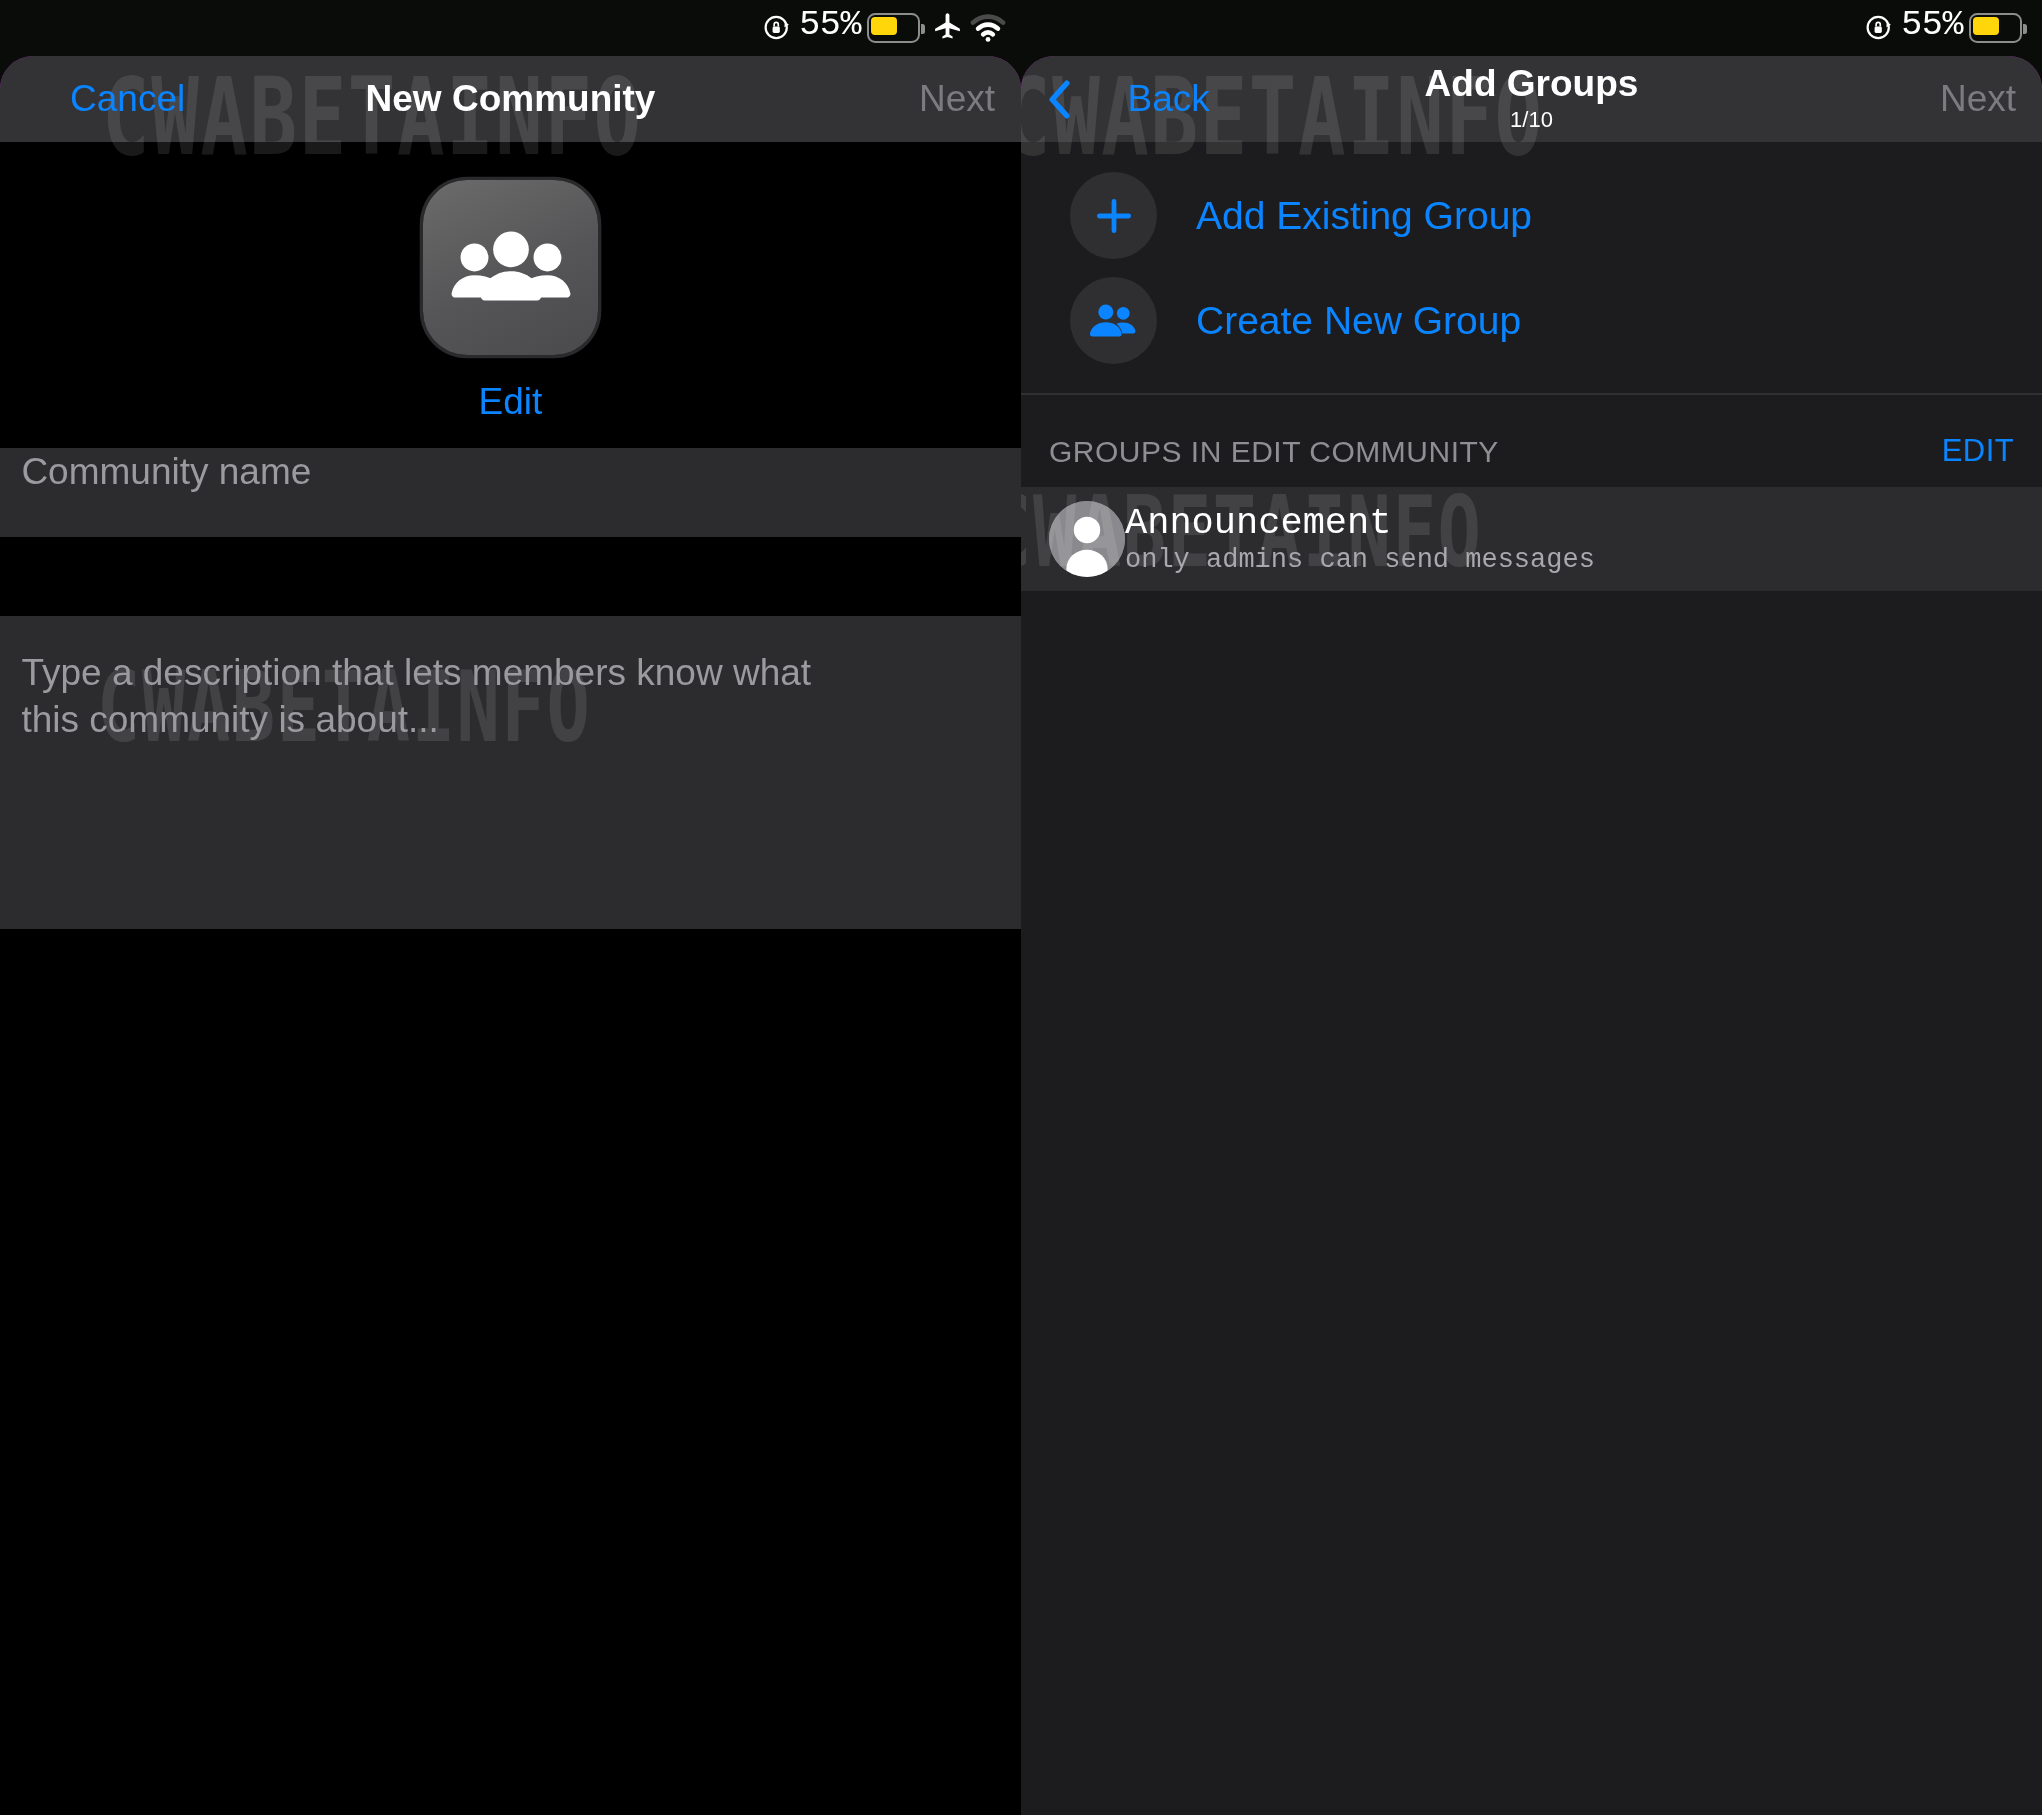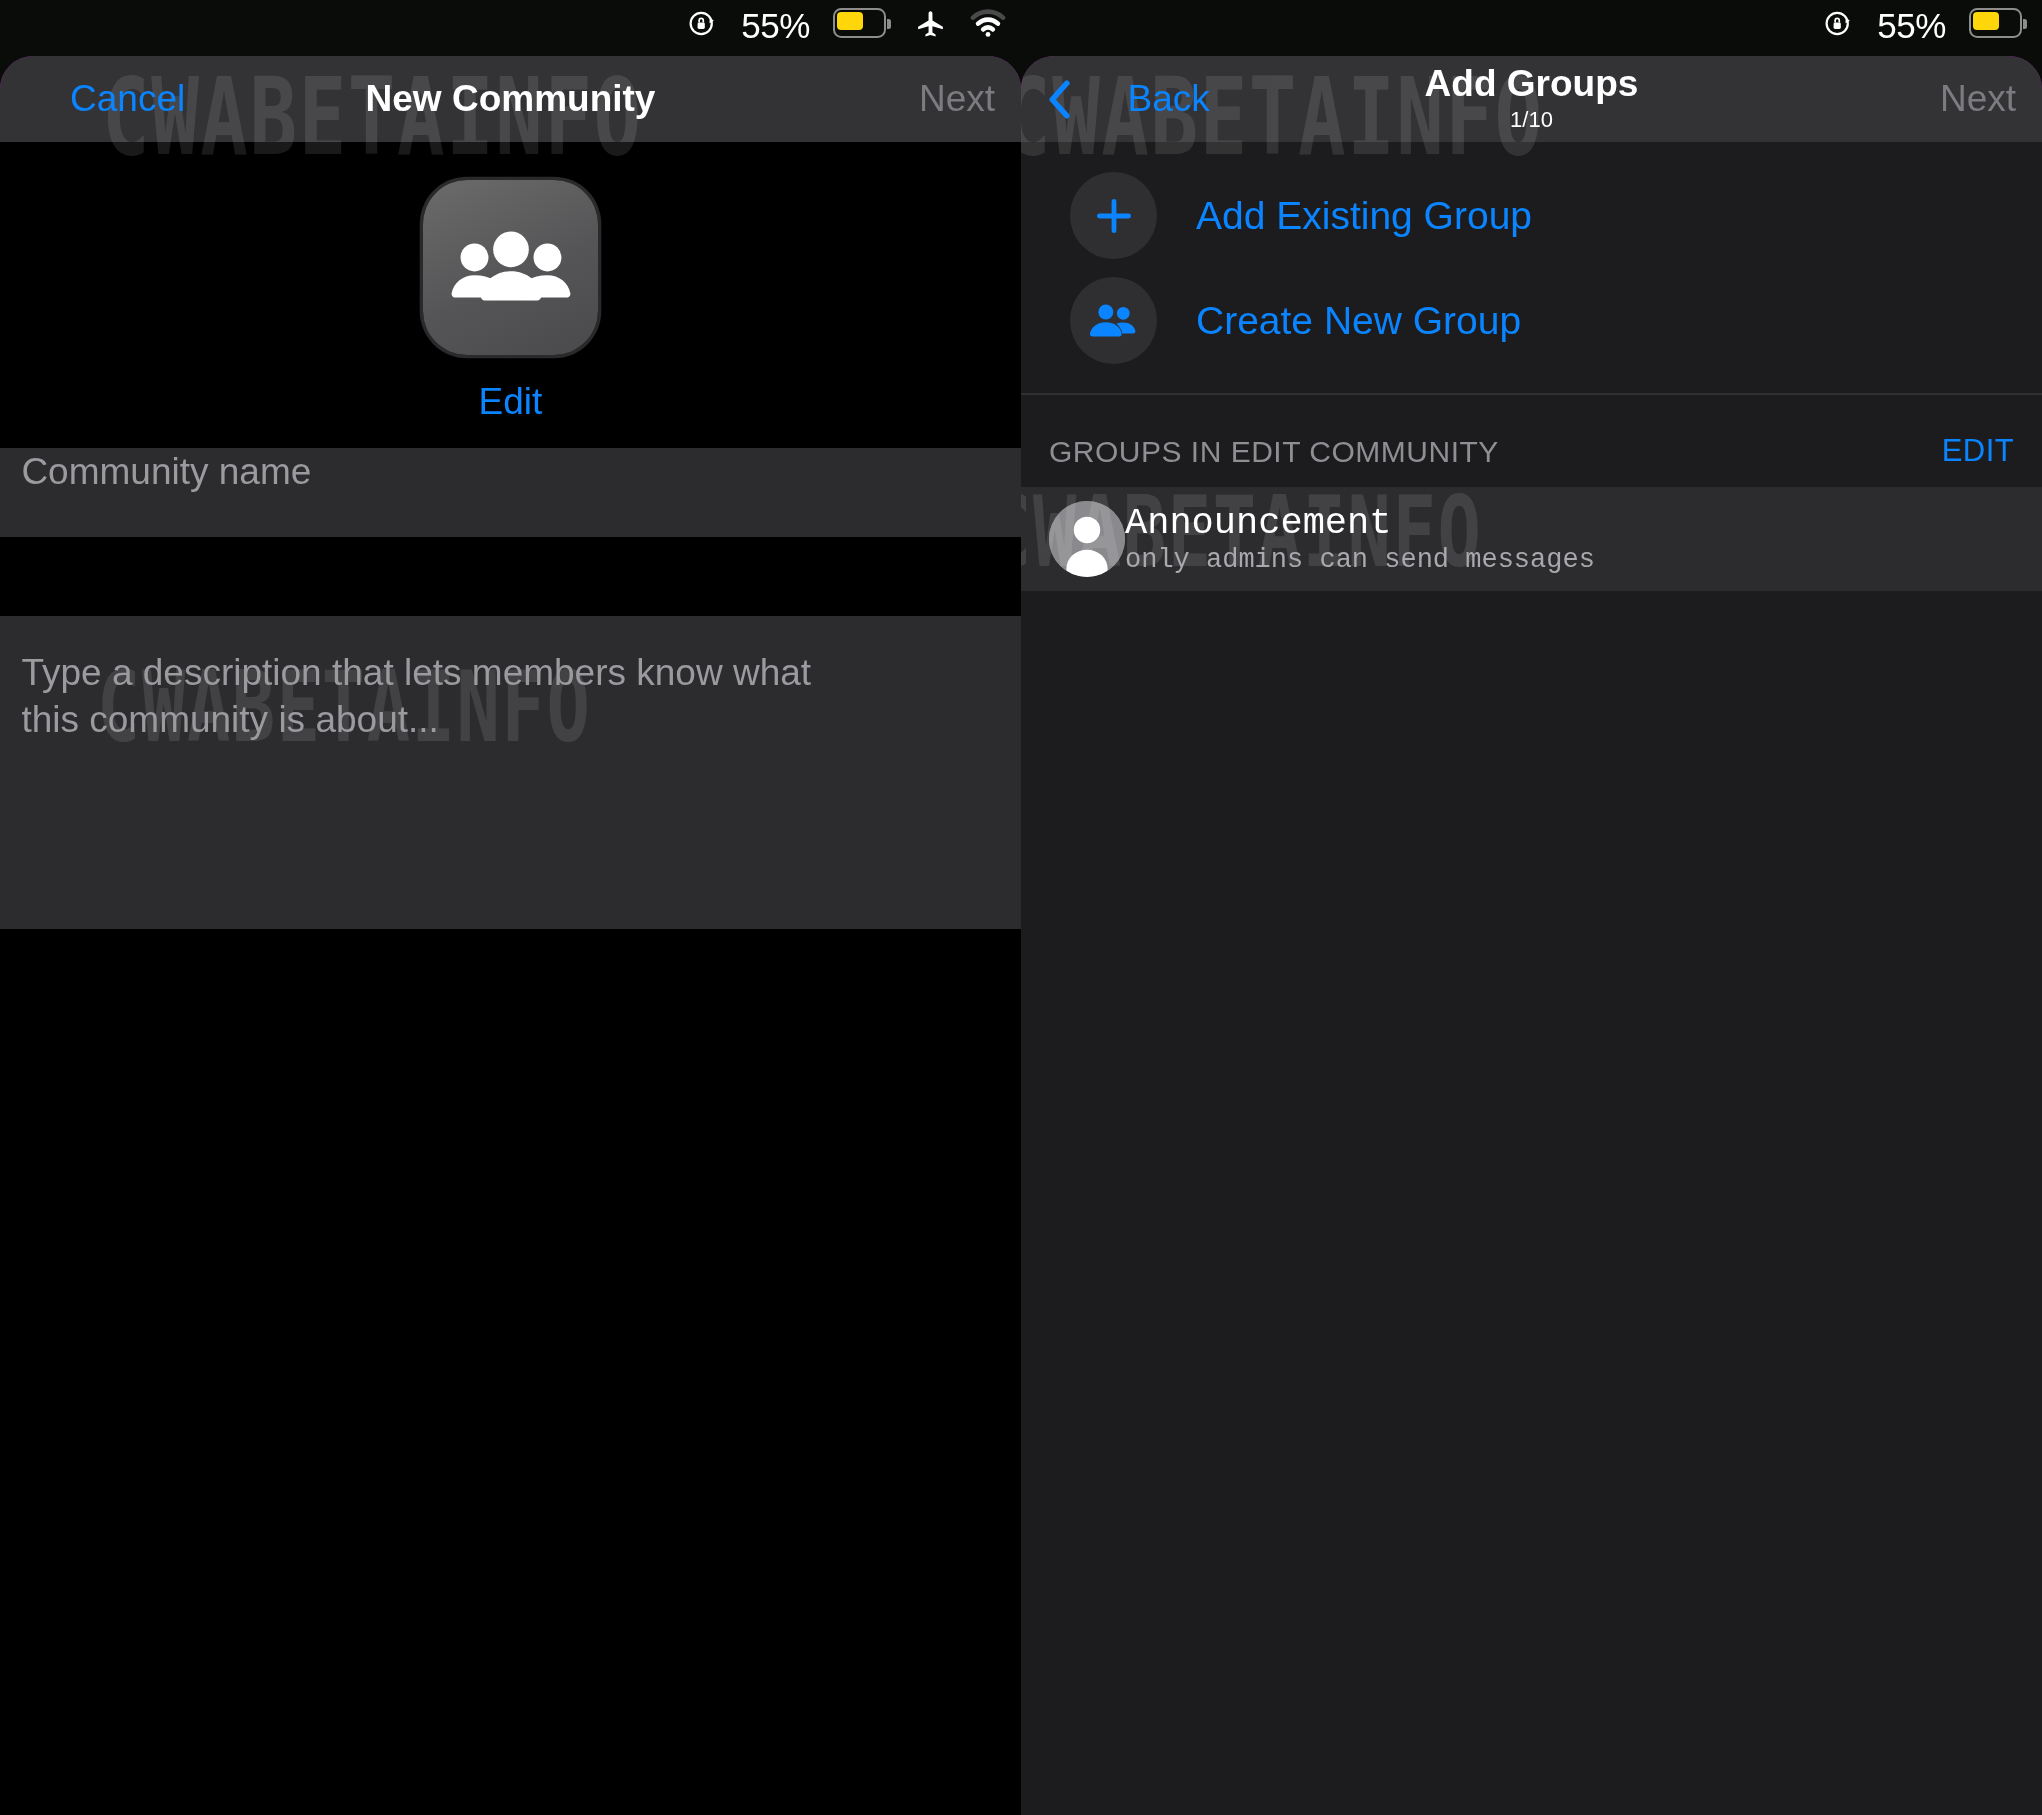--- a/index.html
+++ b/index.html
@@ -19,21 +19,21 @@
   }
   .panel-left  { left:0; }
   .panel-right { left:1021px; }
 
   
   .statusbar {
     position:absolute; top:0; left:0; width:1021px; height:51px;
     display:flex; align-items:center; justify-content:flex-end;
     padding-right:15px; z-index:40;
   }
-  .sb-group { display:flex; align-items:flex-start; gap:23px; }
+  .sb-group { display:flex; align-items:flex-end; gap:6px;font-family:Liberation Mono, monospace; }
   .sb-pct {
     color:#ffffff; font-size:35px; font-weight:400;
     letter-spacing:-0.4px; line-height:1;
   }
   .rot-lock { width:31px; height:31px; display:block; }
   .batt { position:relative; width:58px; height:30px; }
   .batt-body {
     position:absolute; left:0; top:0; width:53px; height:30px;
     border:2.9px solid #8d8d8d; border-radius:8.2px;
   }

